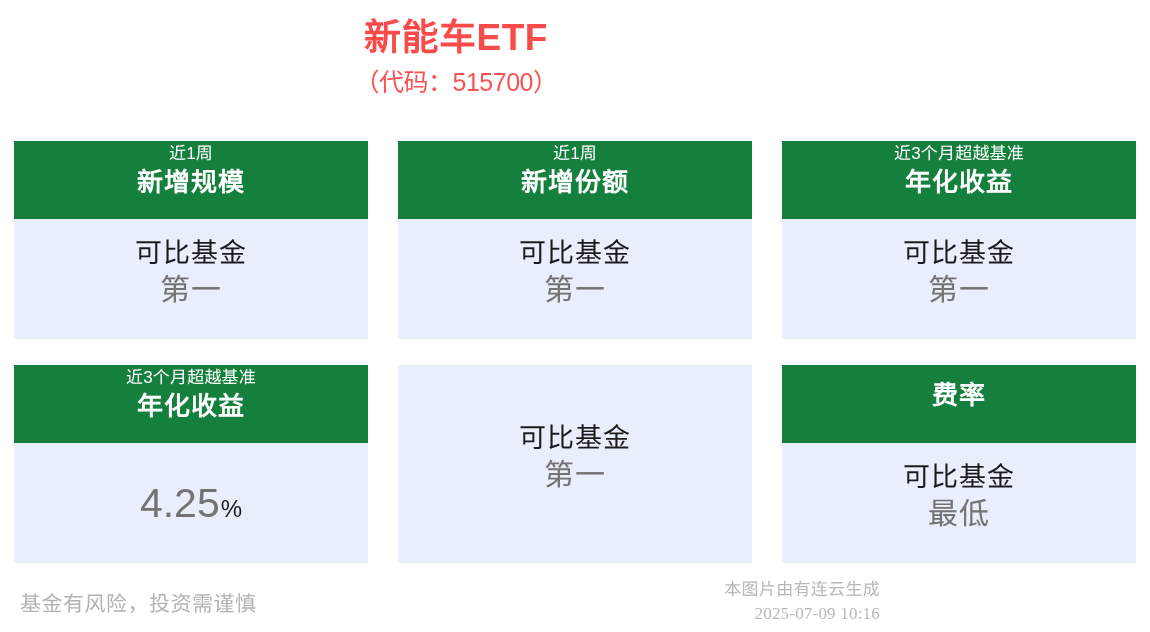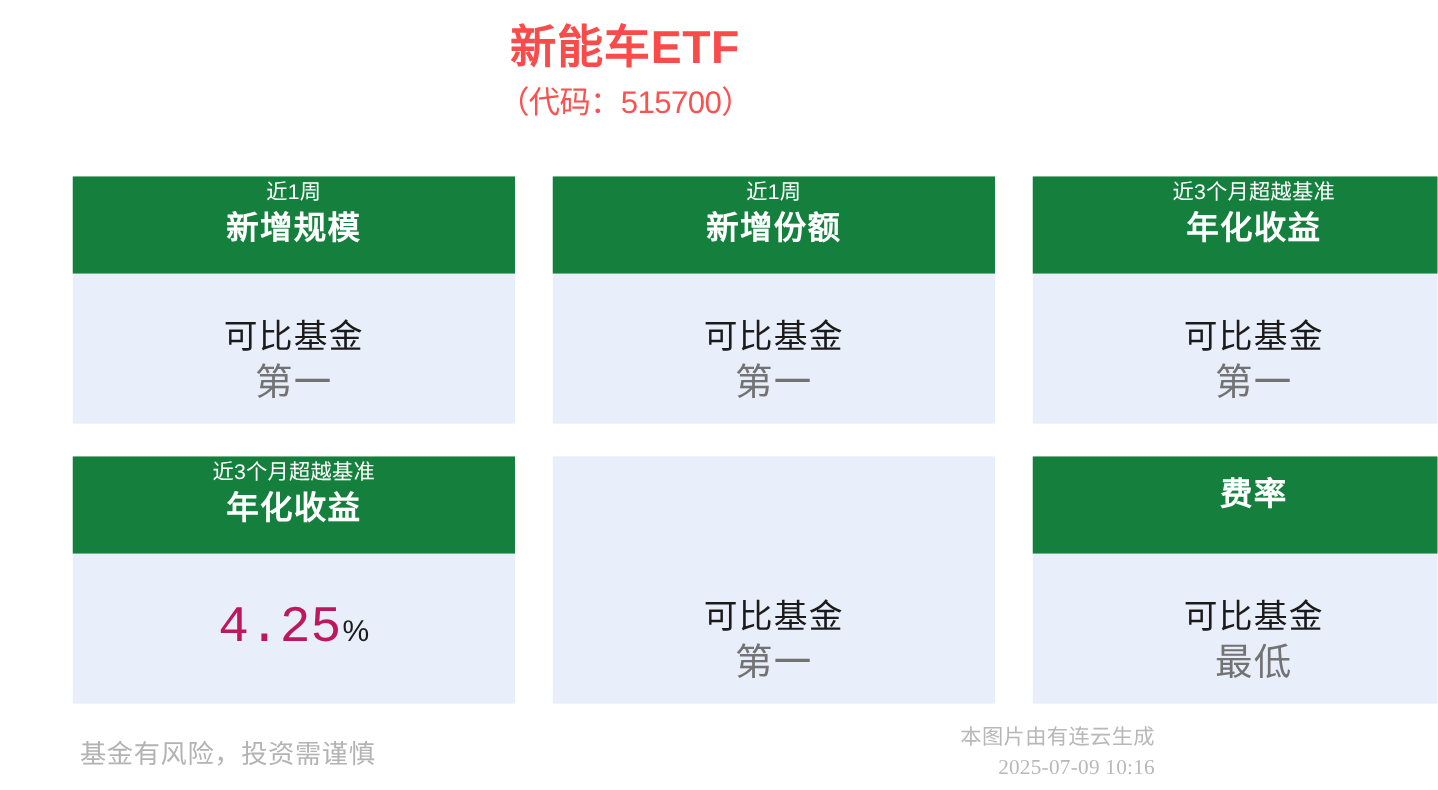--- a/index.html
+++ b/index.html
@@ -14,21 +14,20 @@
     font-family: "Liberation Sans", "DejaVu Sans", sans-serif;
     overflow: hidden;
     position: relative;
   }
 
   .page {
     width: 912px;
     height: 632px;
     position: relative;
     box-sizing: border-box;
-    margin-left: 44px;
   }
 
   
   .header {
     padding-top: 16px;
     text-align: center;
   }
   .header-title {
     font-size: 37px;
     font-weight: bold;
@@ -95,21 +94,20 @@
     flex: 1;
     background: #E9EEFB;
     display: flex;
     flex-direction: column;
     align-items: center;
     justify-content: center;
     box-sizing: border-box;
   }
   .card-body.rank {
     padding-bottom: 14px;
-    justify-content: flex-end;
   }
   .body-label {
     font-size: 27px;
     color: #1b1b1b;
     line-height: 1.3;
     letter-spacing: 1px;
   }
   .body-rank {
     font-size: 30px;
     color: #737373;
@@ -117,24 +115,23 @@
     letter-spacing: 1px;
     font-family: Liberation Serif, serif;
   }
   .body-value {
     display: flex;
     align-items: baseline;
     justify-content: center;
   }
   .value-number {
     font-size: 41px;
-    color: #be185d;
+    color: #737373;
     line-height: 1;
     letter-spacing: 0px;
-    font-family: Liberation Mono, monospace;
   }
   .value-unit {
     font-size: 24px;
     color: #1b1b1b;
     line-height: 1;
     margin-left: 1px;
   }
 
   
   .footer {

